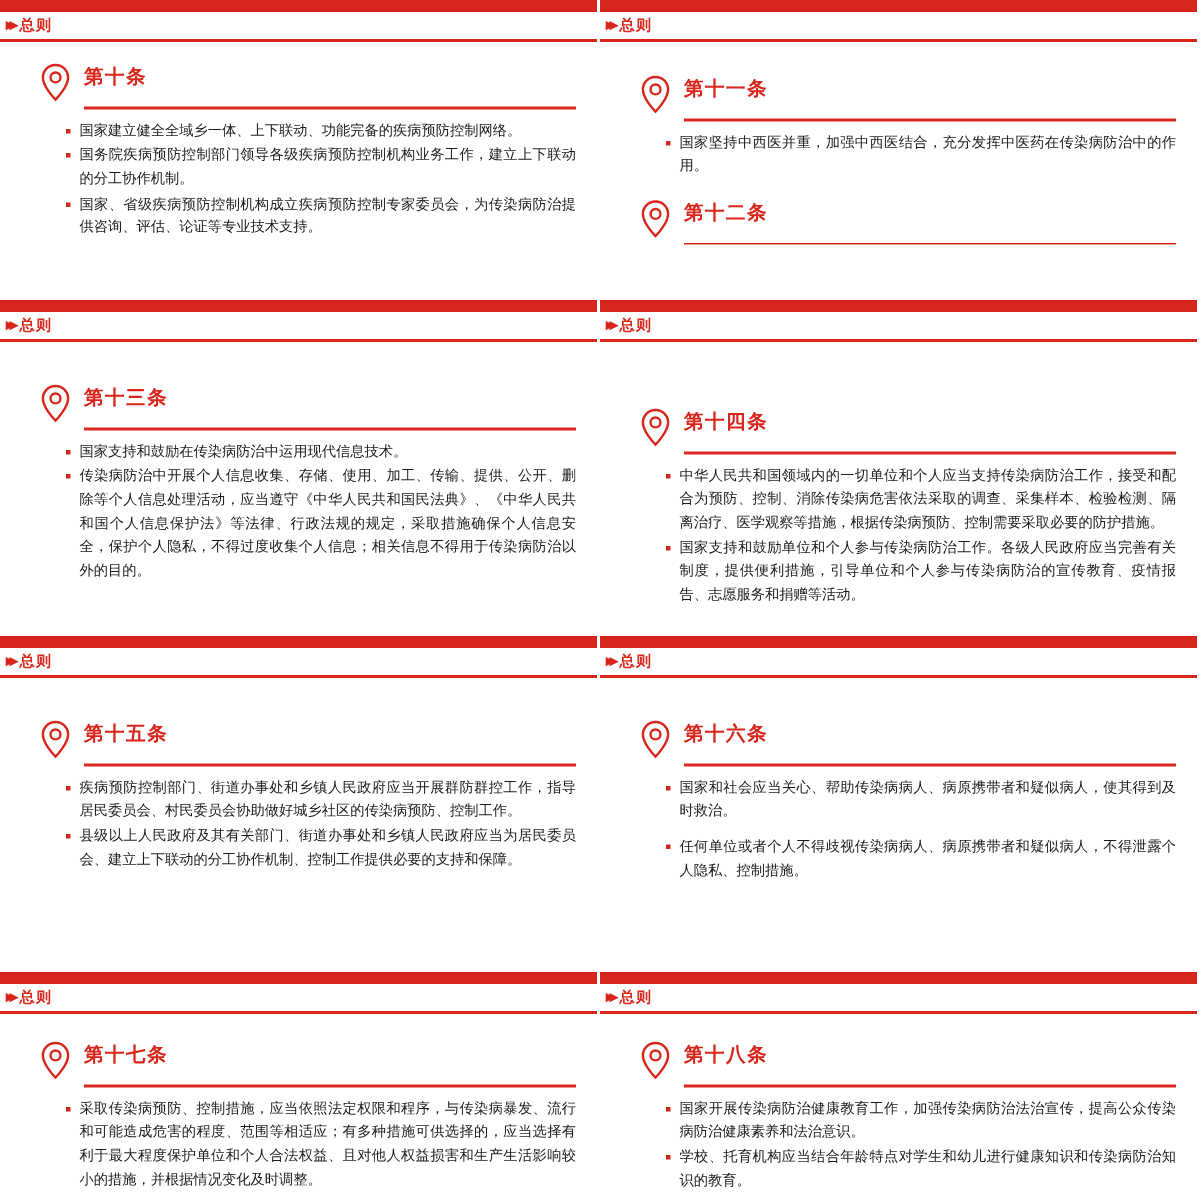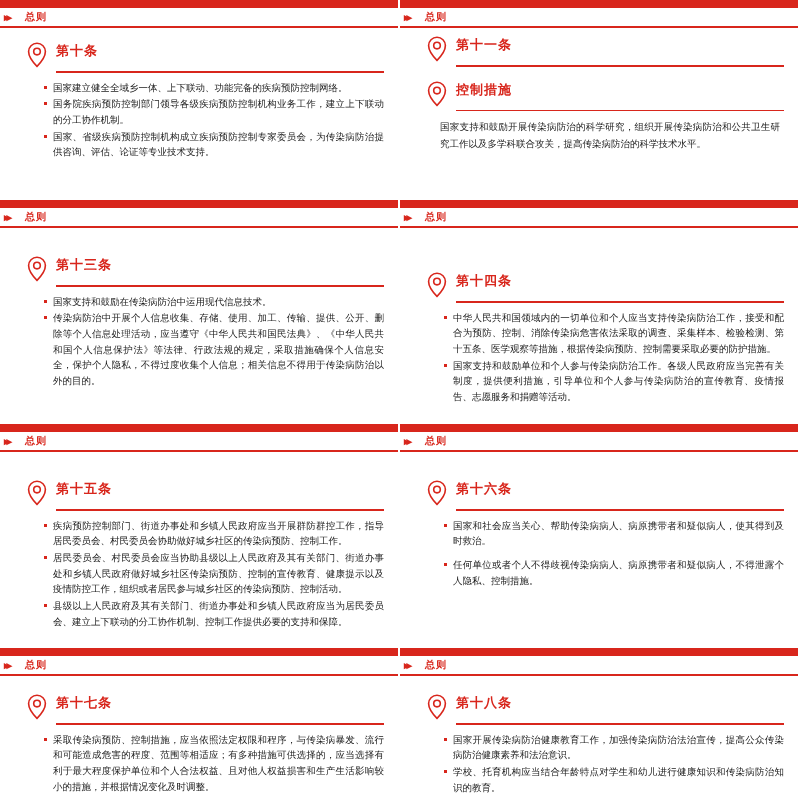--- a/index.html
+++ b/index.html
@@ -52,21 +52,20 @@
     font-size: 11px;
     color: #d8261c;
     letter-spacing: -3px;
     font-weight: bold;
   }
   .header-title {
     font-size: 10px;
     color: #d8261c;
     font-weight: bold;
     letter-spacing: 1px;
-    margin-left: 12px;
   }
   .headrule {
     position: absolute;
     top: 26px;
     left: 0;
     right: 0;
     height: 2px;
     background: #d8261c;
   }
   .body {
@@ -131,21 +130,21 @@
   }
   p.para {
     font-size: 9.5px;
     line-height: 1.75;
     color: #1a1a1a;
     margin: 8px 0 0 0;
     padding: 0 4px 0 26px;
     text-align: justify;
   }
   
-  .tight .article { margin-top: 4px; }
+  .tight .article { margin-top: 18px; }
 </style>
 </head>
 <body>
 
 <div class="grid">
 
   <div class="slide">
     <div class="topbar"></div>
     <div class="header">
       <span class="chev">▸▸</span>
@@ -185,33 +184,35 @@
         <div class="art-head">
           <span class="pin">
             <svg width="22" height="26" viewBox="0 0 22 26">
                 <path d="M11 1.3C6.3 1.3 2.6 5 2.6 9.6c0 5.9 7.2 13.6 8.4 14.8 1.2-1.2 8.4-8.9 8.4-14.8C19.4 5 15.7 1.3 11 1.3z" fill="none" stroke="#d8261c" stroke-width="1.6"></path>
                 <circle cx="11" cy="9.6" r="3.3" fill="none" stroke="#d8261c" stroke-width="1.6"></circle>
               </svg>
           </span>
           <span class="art-title">第十一条</span>
         </div>
         <div class="art-rule"></div>
+        <ul class="items">
+          <li>国家坚持中西医并重，加强中西医结合，充分发挥中医药在传染病防治中的作用。</li>
+        </ul>
       </div>
       <div class="article" style="margin-top:14px;">
         <div class="art-head">
           <span class="pin">
             <svg width="22" height="26" viewBox="0 0 22 26">
                 <path d="M11 1.3C6.3 1.3 2.6 5 2.6 9.6c0 5.9 7.2 13.6 8.4 14.8 1.2-1.2 8.4-8.9 8.4-14.8C19.4 5 15.7 1.3 11 1.3z" fill="none" stroke="#d8261c" stroke-width="1.6"></path>
                 <circle cx="11" cy="9.6" r="3.3" fill="none" stroke="#d8261c" stroke-width="1.6"></circle>
               </svg>
           </span>
-          <span class="art-title">控制措施</span>
-        </div>
-        <div class="art-rule"></div>
-        <p class="para">国家支持和鼓励开展传染病防治的科学研究，组织开展传染病防治和公共卫生研究工作以及多学科联合攻关，提高传染病防治的科学技术水平。</p>
+          <span class="art-title">第十二条</span>
+        </div>
+        <div class="art-rule"></div>
       </div>
     </div>
   </div>
 
   <div class="slide">
     <div class="topbar"></div>
     <div class="header">
       <span class="chev">▸▸</span>
       <span class="header-title">总则</span>
     </div>
@@ -249,21 +250,21 @@
           <span class="pin">
             <svg width="22" height="26" viewBox="0 0 22 26">
                 <path d="M11 1.3C6.3 1.3 2.6 5 2.6 9.6c0 5.9 7.2 13.6 8.4 14.8 1.2-1.2 8.4-8.9 8.4-14.8C19.4 5 15.7 1.3 11 1.3z" fill="none" stroke="#d8261c" stroke-width="1.6"></path>
                 <circle cx="11" cy="9.6" r="3.3" fill="none" stroke="#d8261c" stroke-width="1.6"></circle>
               </svg>
           </span>
           <span class="art-title">第十四条</span>
         </div>
         <div class="art-rule"></div>
         <ul class="items">
-          <li>中华人民共和国领域内的一切单位和个人应当支持传染病防治工作，接受和配合为预防、控制、消除传染病危害依法采取的调查、采集样本、检验检测、第十五条、医学观察等措施，根据传染病预防、控制需要采取必要的防护措施。</li>
+          <li>中华人民共和国领域内的一切单位和个人应当支持传染病防治工作，接受和配合为预防、控制、消除传染病危害依法采取的调查、采集样本、检验检测、隔离治疗、医学观察等措施，根据传染病预防、控制需要采取必要的防护措施。</li>
           <li>国家支持和鼓励单位和个人参与传染病防治工作。各级人民政府应当完善有关制度，提供便利措施，引导单位和个人参与传染病防治的宣传教育、疫情报告、志愿服务和捐赠等活动。</li>
         </ul>
       </div>
     </div>
   </div>
 
   <div class="slide">
     <div class="topbar"></div>
     <div class="header">
       <span class="chev">▸▸</span>
@@ -277,21 +278,20 @@
             <svg width="22" height="26" viewBox="0 0 22 26">
                 <path d="M11 1.3C6.3 1.3 2.6 5 2.6 9.6c0 5.9 7.2 13.6 8.4 14.8 1.2-1.2 8.4-8.9 8.4-14.8C19.4 5 15.7 1.3 11 1.3z" fill="none" stroke="#d8261c" stroke-width="1.6"></path>
                 <circle cx="11" cy="9.6" r="3.3" fill="none" stroke="#d8261c" stroke-width="1.6"></circle>
               </svg>
           </span>
           <span class="art-title">第十五条</span>
         </div>
         <div class="art-rule"></div>
         <ul class="items">
           <li>疾病预防控制部门、街道办事处和乡镇人民政府应当开展群防群控工作，指导居民委员会、村民委员会协助做好城乡社区的传染病预防、控制工作。</li>
-          <li>居民委员会、村民委员会应当协助县级以上人民政府及其有关部门、街道办事处和乡镇人民政府做好城乡社区传染病预防、控制的宣传教育、健康提示以及疫情防控工作，组织或者居民参与城乡社区的传染病预防、控制活动。</li>
           <li>县级以上人民政府及其有关部门、街道办事处和乡镇人民政府应当为居民委员会、建立上下联动的分工协作机制、控制工作提供必要的支持和保障。</li>
         </ul>
       </div>
     </div>
   </div>
 
   <div class="slide">
     <div class="topbar"></div>
     <div class="header">
       <span class="chev">▸▸</span>

